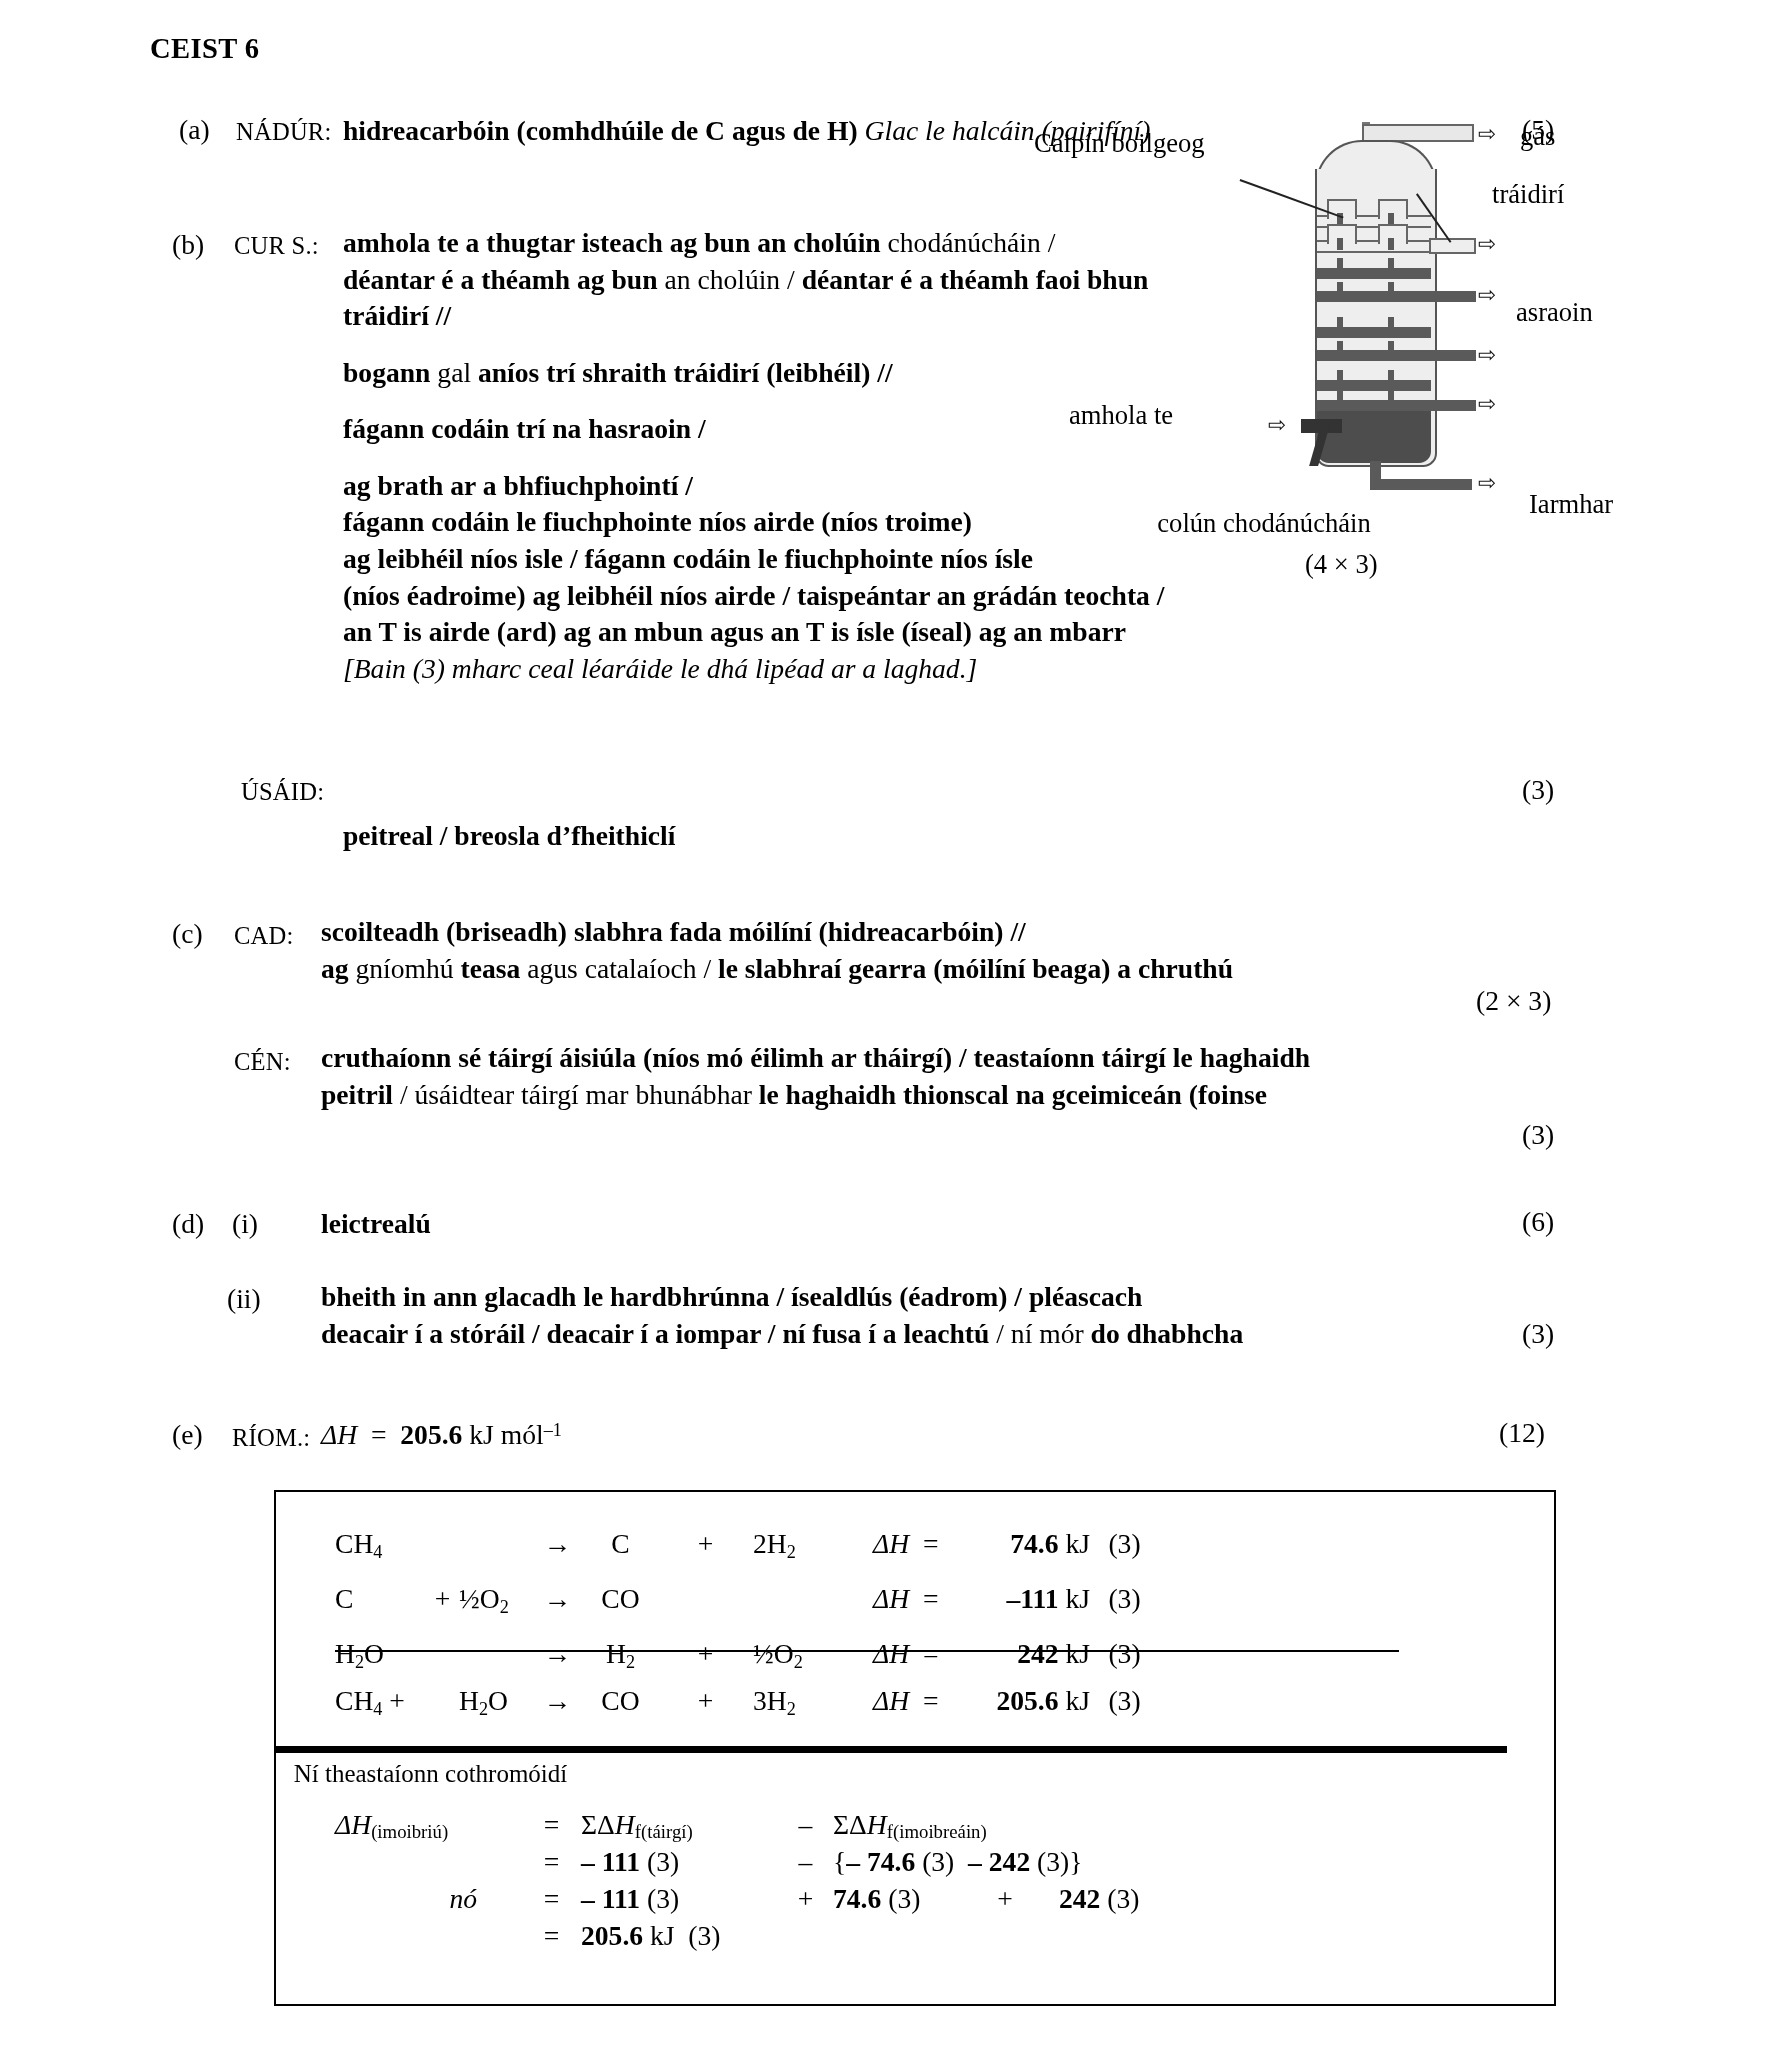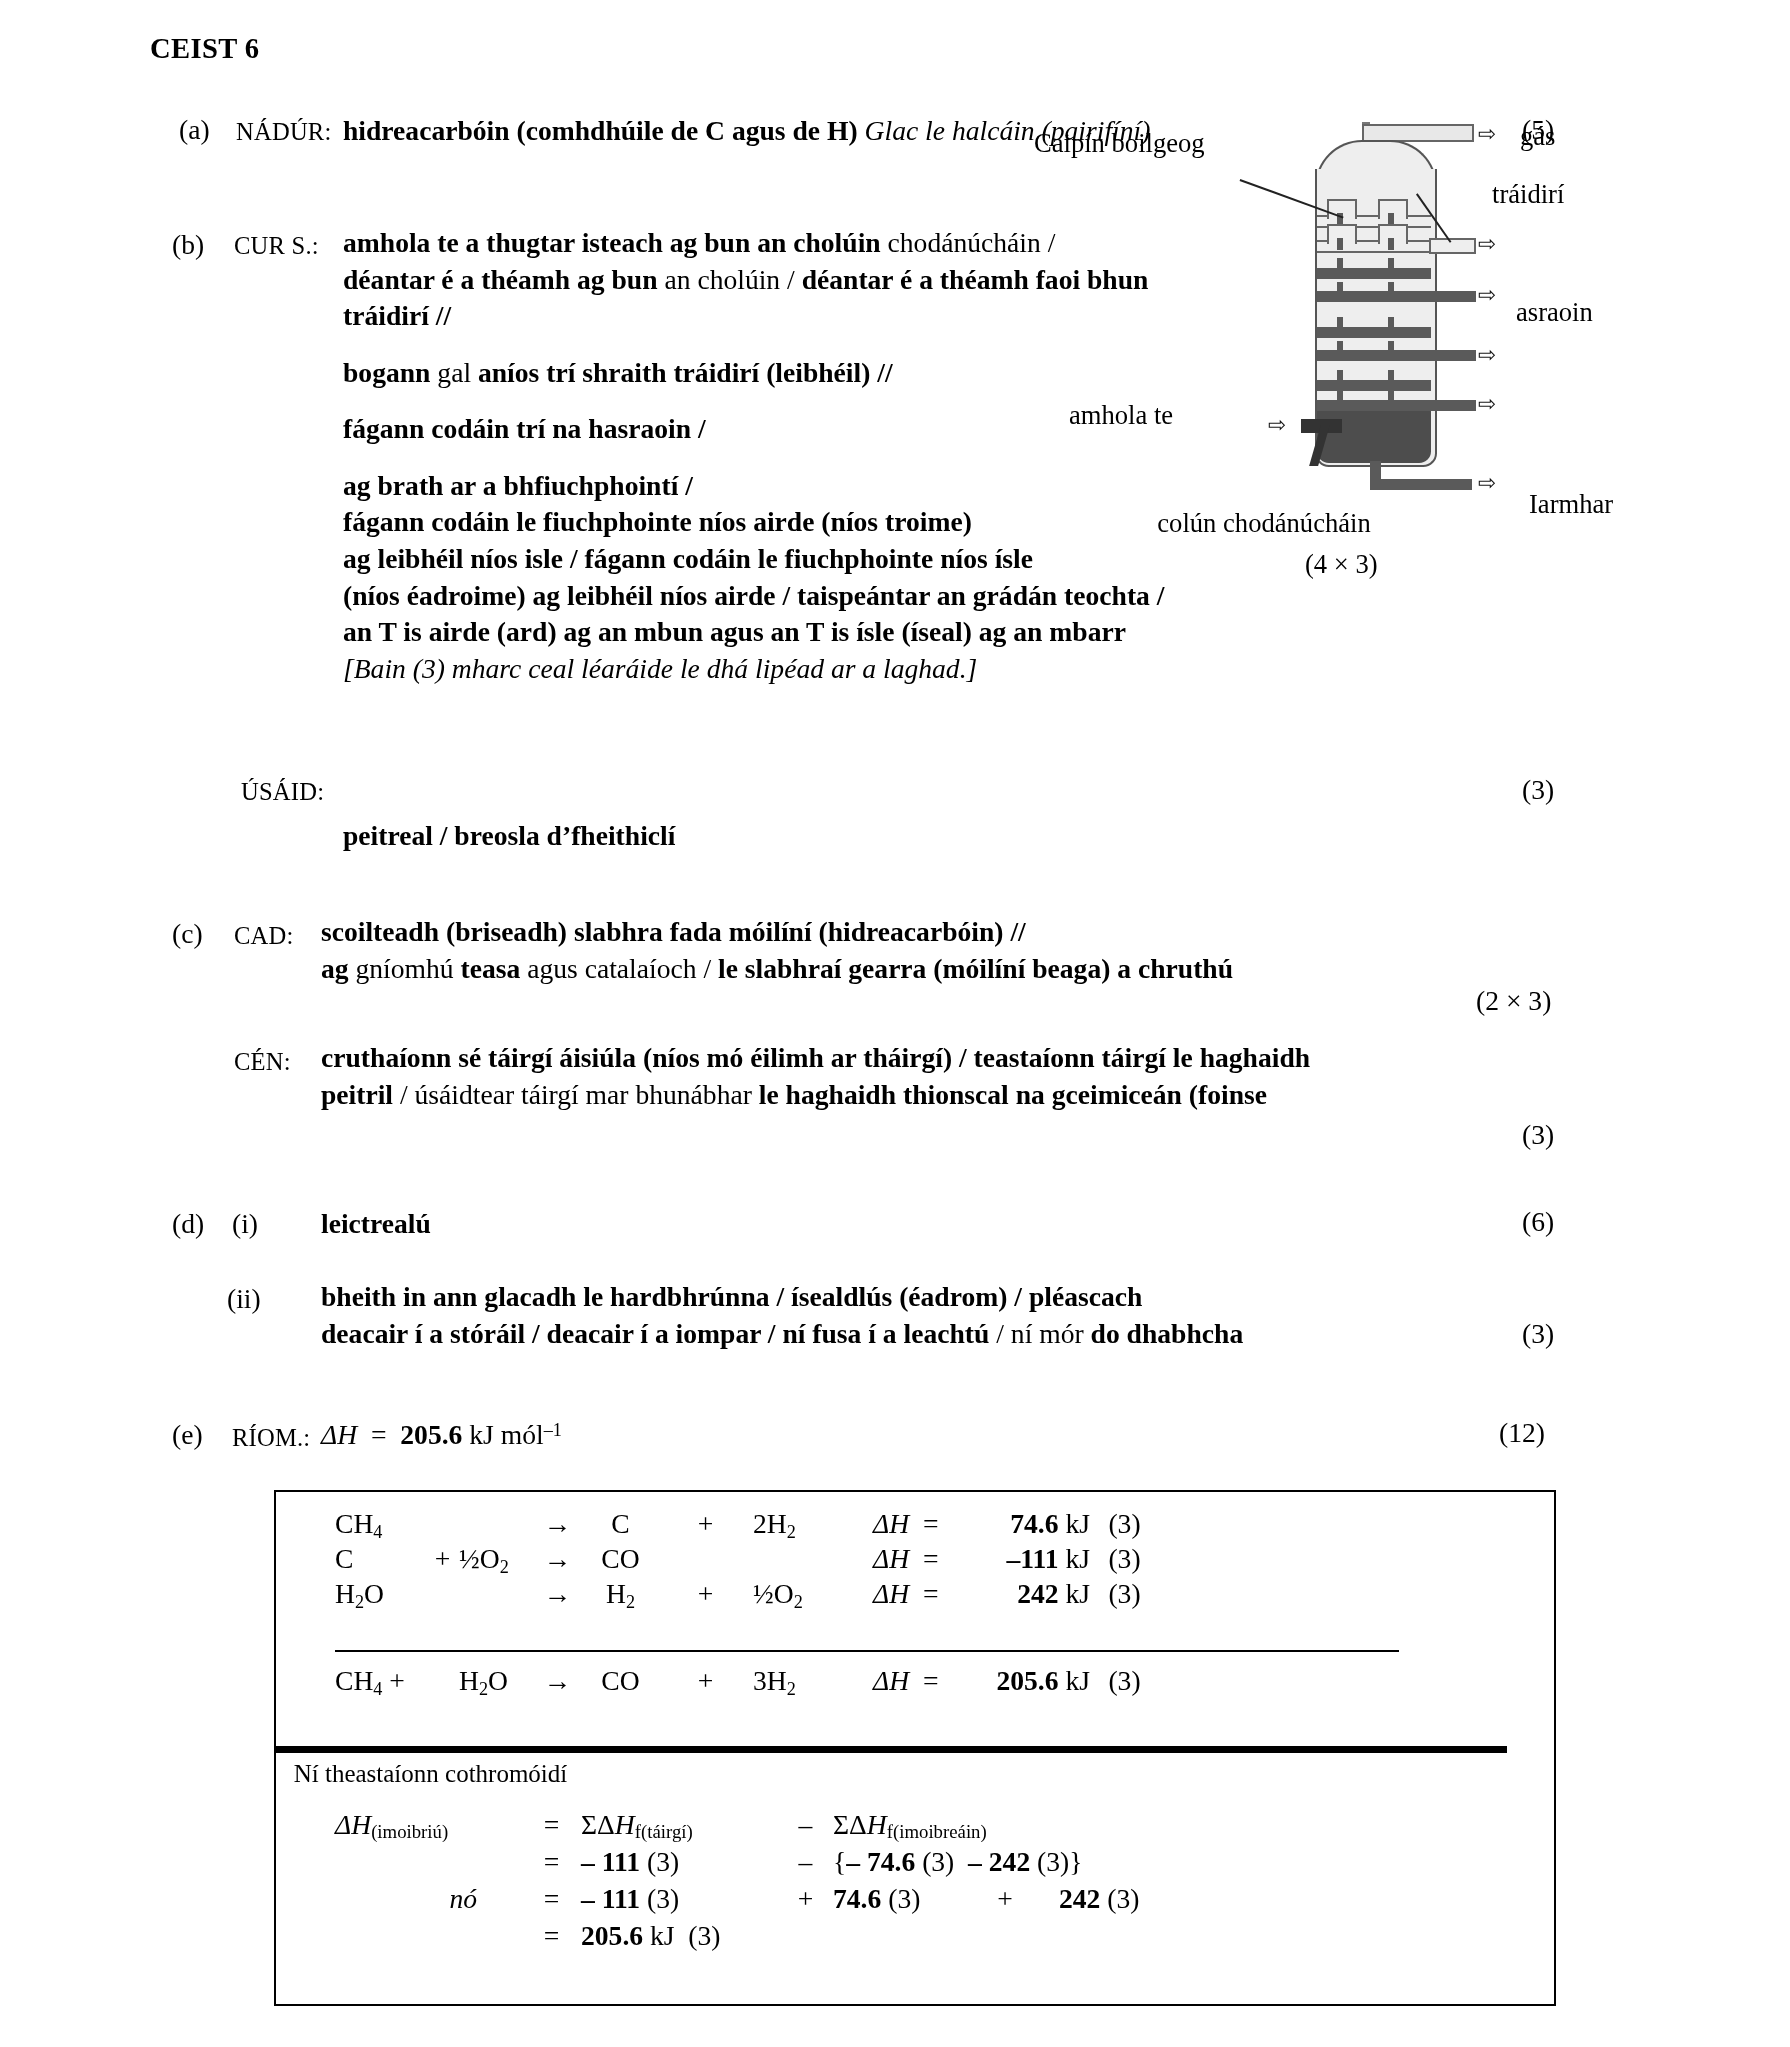--- a/index.html
+++ b/index.html
@@ -70,21 +70,21 @@
   .resid-pipe-v{ position:absolute; width:10.8px; background:#5a5a5a; }
   .resid-pipe-h{ position:absolute; height:10.8px; background:#5a5a5a; }
 
   
   #eqbox{
     position:absolute; left:274px; top:1490px; width:1278px; height:512px;
     border:2px solid #000;
   }
   .eqgrid{ position:absolute; left:59px; top:15.8px; font-size:27.6px; }
   .eqrow{ display:grid; grid-template-columns:91px 33px 73px 51px 75px 95px 120px 99px 118px 69px;
-          align-items:baseline; height:35px; }
+          align-items:baseline; height:35px;margin-top:20px; }
   .eqrow > div{ white-space:nowrap; }
   .ctr{ text-align:center; }
   .rt{ text-align:right; }
   .hrule-thin{ position:absolute; left:59px; top:158px; width:1064px; height:1.5px; background:#000; }
   .hrule-thick{ position:absolute; left:0px; top:254px; width:1231px; height:6.9px; background:#000; }
 
   .nocoef{ position:absolute; left:17.7px; top:268px; font-size:25px; }
 
   .calc{ position:absolute; left:59px; top:317px; font-size:27.6px; }
   .calcrow{ display:grid; grid-template-columns:187px 59px 197px 55px 118px 108px 118px 118px;

